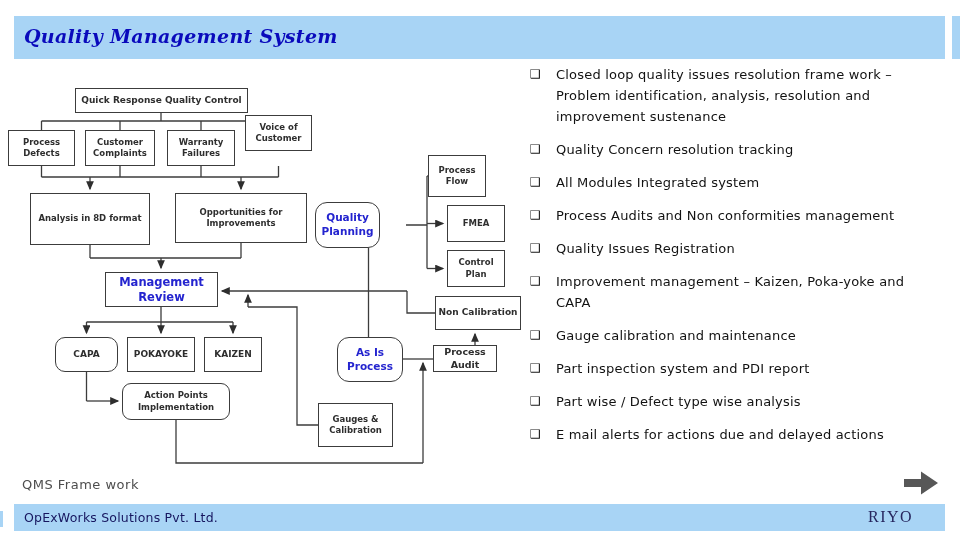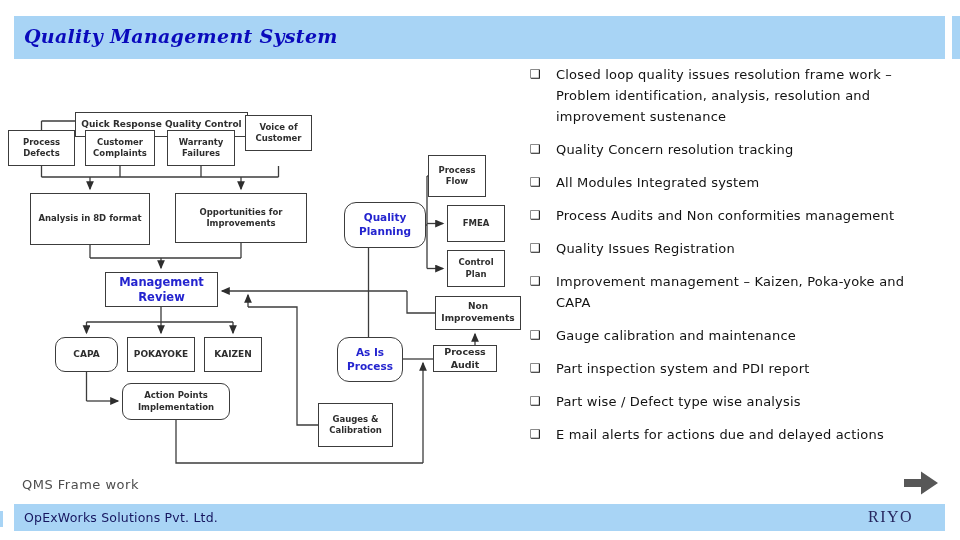--- a/index.html
+++ b/index.html
@@ -96,33 +96,33 @@
 
     <path d="M368.5,248 V337"></path>
 
     <path d="M406,225 H427 M427,176 V268.5"></path>
     <line x1="427" y1="176" x2="443" y2="176" marker-end="url(#ah)"></line>
     <line x1="427" y1="223.5" x2="443" y2="223.5" marker-end="url(#ah)"></line>
     <line x1="427" y1="268.5" x2="443" y2="268.5" marker-end="url(#ah)"></line>
   </g>
 </svg>
 
-<div class="node" style="left:75px;top:88px;width:173px;height:25px;font-size:9px;margin-top:24px;">Quick Response Quality Control</div>
+<div class="node" style="left:75px;top:88px;width:173px;height:25px;font-size:9px;">Quick Response Quality Control</div>
 <div class="node" style="left:8px;top:130px;width:67px;height:36px;">Process Defects</div>
 <div class="node" style="left:85px;top:130px;width:70px;height:36px;">Customer Complaints</div>
 <div class="node" style="left:167px;top:130px;width:68px;height:36px;">Warranty Failures</div>
 <div class="node" style="left:245px;top:115px;width:67px;height:36px;">Voice of Customer</div>
 <div class="node" style="left:30px;top:193px;width:120px;height:52px;">Analysis in 8D format</div>
 <div class="node" style="left:175px;top:193px;width:132px;height:50px;">Opportunities for Improvements</div>
-<div class="node blue round" style="left:344px;top:202px;width:82px;height:46px;font-size:10.5px;">Quality Planning</div>
+<div class="node blue round" style="left:315px;top:202px;width:65px;height:46px;font-size:10.5px;">Quality Planning</div>
 <div class="node" style="left:428px;top:155px;width:58px;height:42px;">Process Flow</div>
 <div class="node" style="left:447px;top:205px;width:58px;height:37px;">FMEA</div>
 <div class="node" style="left:447px;top:250px;width:58px;height:37px;">Control Plan</div>
 <div class="node blue" style="left:105px;top:272px;width:113px;height:35px;font-size:11.5px;">Management Review</div>
-<div class="node" style="left:435px;top:296px;width:86px;height:34px;font-size:9px;">Non Improvements</div>
+<div class="node" style="left:435px;top:296px;width:86px;height:34px;font-size:9px;">Non Calibration</div>
 <div class="node" style="left:55px;top:337px;width:63px;height:35px;font-size:9px;border-radius:10px;">CAPA</div>
 <div class="node" style="left:127px;top:337px;width:68px;height:35px;font-size:9px;">POKAYOKE</div>
 <div class="node" style="left:204px;top:337px;width:58px;height:35px;font-size:9px;">KAIZEN</div>
 <div class="node blue round" style="left:337px;top:337px;width:66px;height:45px;font-size:10.5px;">As Is Process</div>
 <div class="node" style="left:433px;top:345px;width:64px;height:27px;font-size:9.5px;">Process Audit</div>
 <div class="node" style="left:122px;top:383px;width:108px;height:37px;border-radius:9px;">Action Points Implementation</div>
 <div class="node" style="left:318px;top:403px;width:75px;height:44px;">Gauges &amp; Calibration</div>
 
 <div id="diagram-caption">QMS Frame work</div>
 

